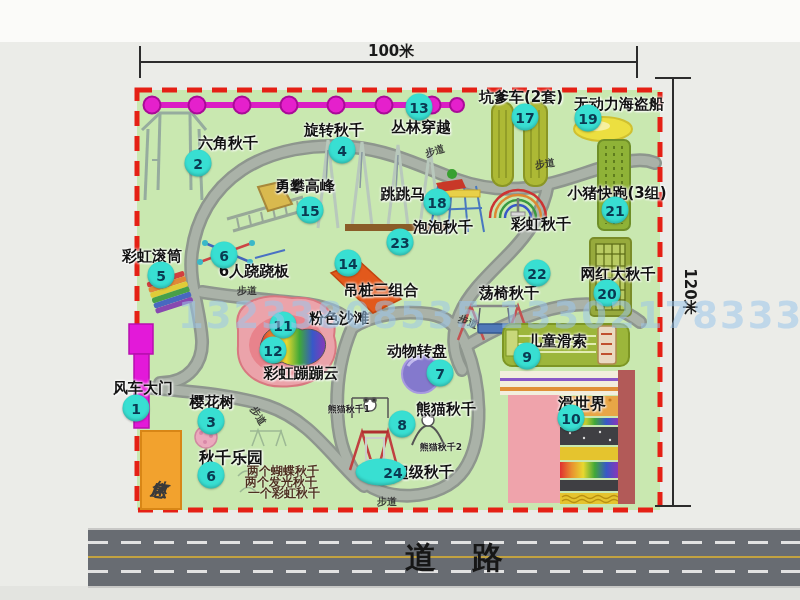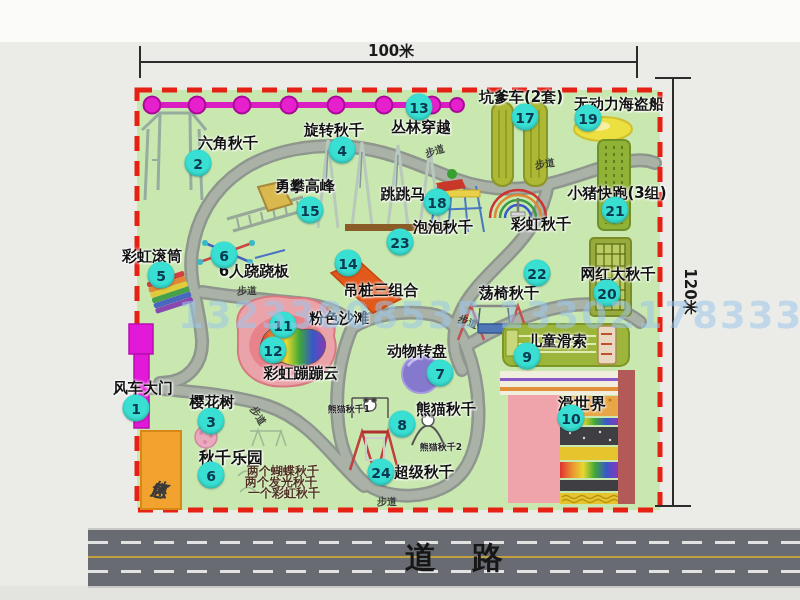--- a/index.html
+++ b/index.html
@@ -412,21 +412,21 @@
   <div class="badge" style="left:348px;top:263px;">14</div>
   <div class="badge" style="left:310px;top:210px;">15</div>
   <div class="badge" style="left:211px;top:475px;">6</div>
   <div class="badge" style="left:525px;top:117px;">17</div>
   <div class="badge" style="left:437px;top:202px;">18</div>
   <div class="badge" style="left:588px;top:118px;">19</div>
   <div class="badge" style="left:607px;top:293px;">20</div>
   <div class="badge" style="left:615px;top:210px;">21</div>
   <div class="badge" style="left:537px;top:273px;">22</div>
   <div class="badge" style="left:400px;top:242px;">23</div>
-  <div class="badge" style="left:381px;top:472px;">24</div>
+  <div class="badge" style="left:381px;top:472px;padding-left:24px;">24</div>
 
   <div class="wm wm2">13233808535 13302178333</div>
 
   <div class="road">
     <div class="dash" style="top:11px;"></div>
     <div class="yellow"></div>
     <div class="dash" style="top:40px;"></div>
     <div class="roadlbl">道路</div>
   </div>
 

